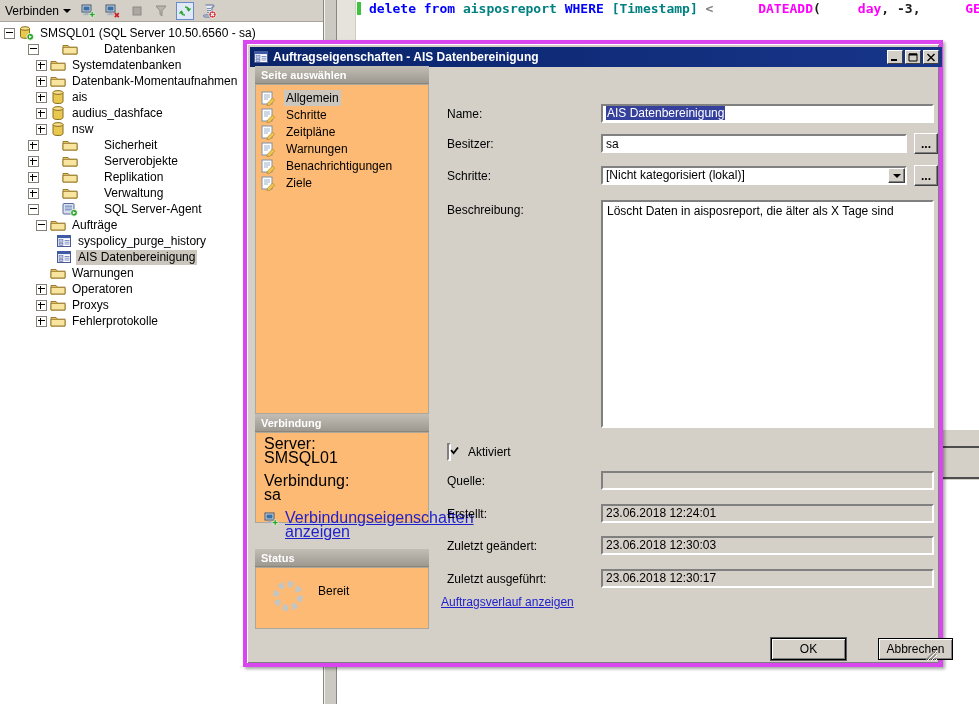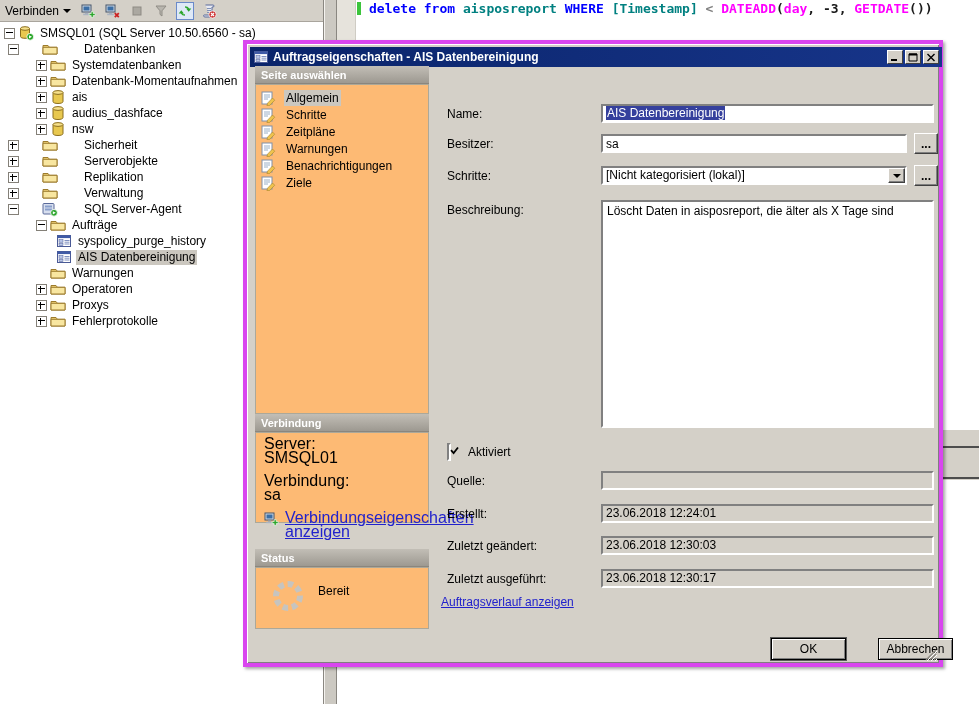--- a/index.html
+++ b/index.html
@@ -22,30 +22,30 @@
   .oe-tree{left:0;top:22px;width:323px;height:480px;background:#fff;padding-top:3px;box-sizing:border-box;}
   .trow{height:16px;display:flex;align-items:center;}
   .tbox{position:relative;width:9px;height:9px;border:1px solid #848078;background:#fff;flex:none;margin-right:3px;}
   .tbox::before{content:"";position:absolute;left:1px;right:1px;top:3px;height:1px;background:#000;}
   .tbox.plus::after{content:"";position:absolute;top:1px;bottom:1px;left:3px;width:1px;background:#000;}
   .tbox-spacer{width:14px;flex:none;}
   .ticon{width:16px;height:16px;flex:none;margin-right:4px;}
   .ticon svg{display:block;}
   .tlabel{white-space:nowrap;padding:0 2px;line-height:15px;}
   .trow.selected .tlabel{background:#cbc7bf;}
-  .ind0{padding-left:4px;} .ind1{padding-left:8px;gap:20px;} .ind2{padding-left:36px;} .ind3{padding-left:56px;}
+  .ind0{padding-left:4px;} .ind1{padding-left:28px;gap:20px;} .ind2{padding-left:36px;} .ind3{padding-left:56px;}
 
   .v-splitter{left:323px;top:0;width:14px;height:704px;background:#ccc9c2;
     border-left:1px solid #8a8781;border-right:1px solid #8a8781;box-sizing:border-box;
     box-shadow:inset 1px 0 0 #f5f3ef;}
   .editor-bg{left:337px;top:0;width:642px;height:430px;background:#fff;}
   .editor-margin{left:337px;top:0;width:19px;height:430px;background:#e6e3dc;border-right:1px solid #cfccc4;box-sizing:border-box;}
   .change-bar{left:357px;top:2px;width:4px;height:13px;background:#3cc43c;}
   .code-line{left:369px;top:1px;font-family:"DejaVu Sans Mono", monospace;font-size:13px;font-weight:bold;white-space:pre;}
-  .c-kw{color:#0000ff;} .c-id{color:#008080;} .c-op{color:#808080;} .c-fn{color:#ff00ff;} .c-pl{color:#1a1a1a;}
+  .c-kw{color:#0000ff;} .c-id{color:#008080;} .c-op{color:#808080;} .c-fn{color:#ff00ff;margin-left:37px;} .c-pl{color:#1a1a1a;}
   .pane-band{left:337px;top:430px;width:642px;height:50px;background:#d4d0c8;}
   .pane-line1{left:337px;top:446px;width:642px;height:2px;background:#4d4d4d;}
   .pane-line2{left:337px;top:477px;width:642px;height:2px;background:#4d4d4d;}
 
   
   .dialog{left:243px;top:40px;width:700px;height:627px;background:#d4d0c8;
     border:4px solid #d946ef;box-sizing:border-box;
     box-shadow:inset 1px 1px 0 #ffffff,inset -1px -1px 0 #808080,2px 2px 3px rgba(0,0,0,.35);}
   .titlebar{left:3px;top:3px;width:692px;height:20px;
     background:linear-gradient(90deg,#0a246a,#17358a);

